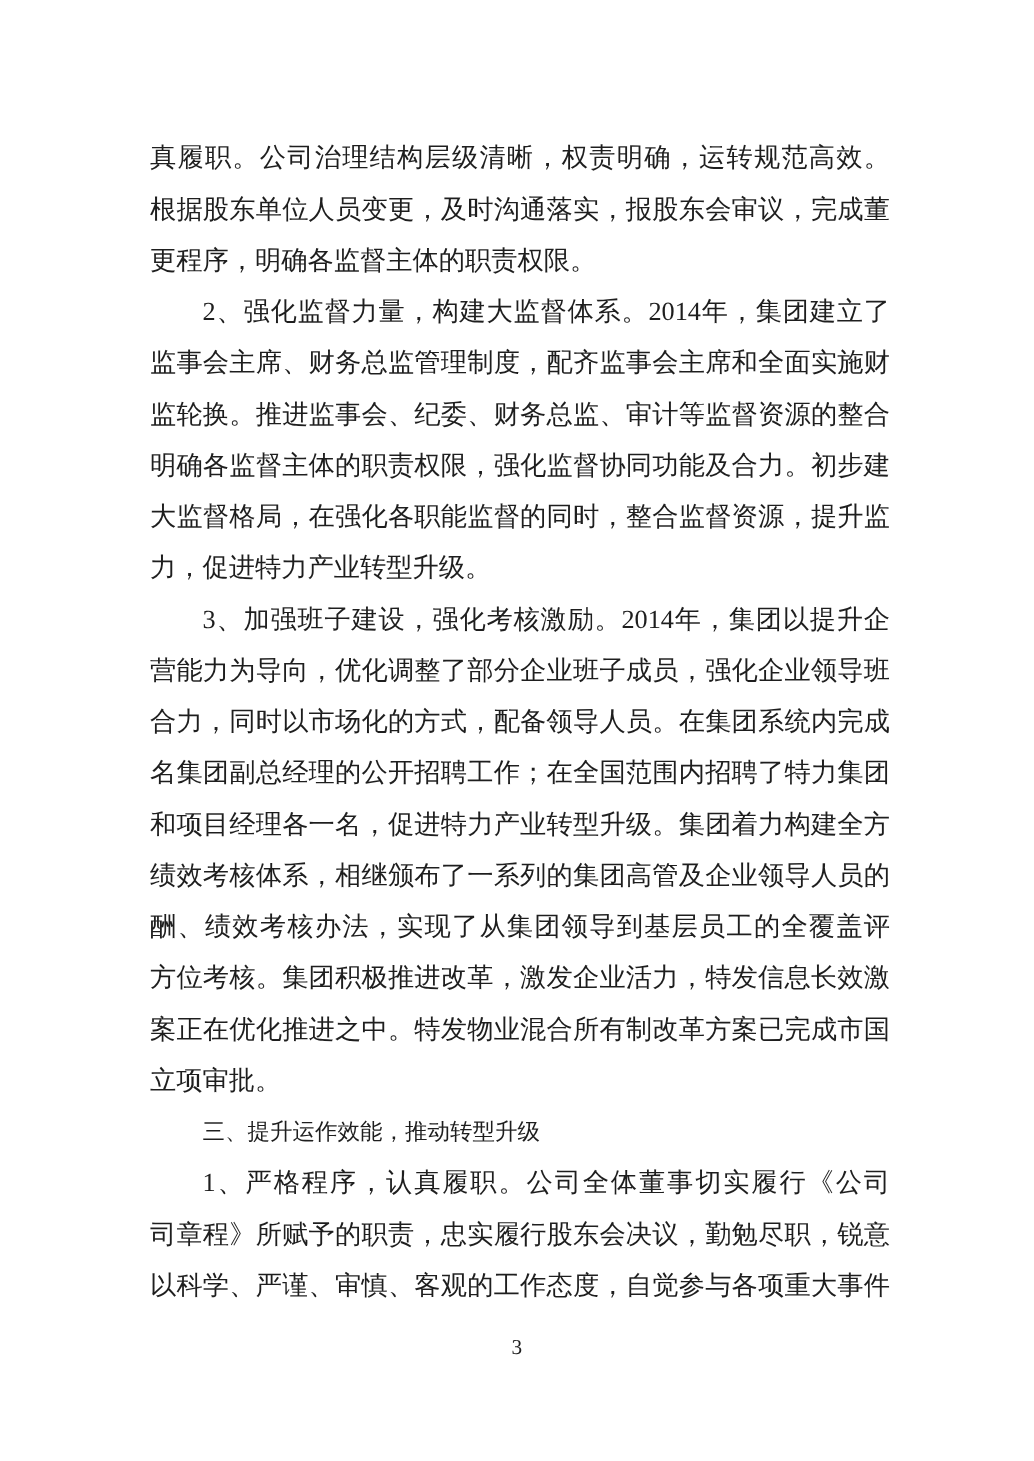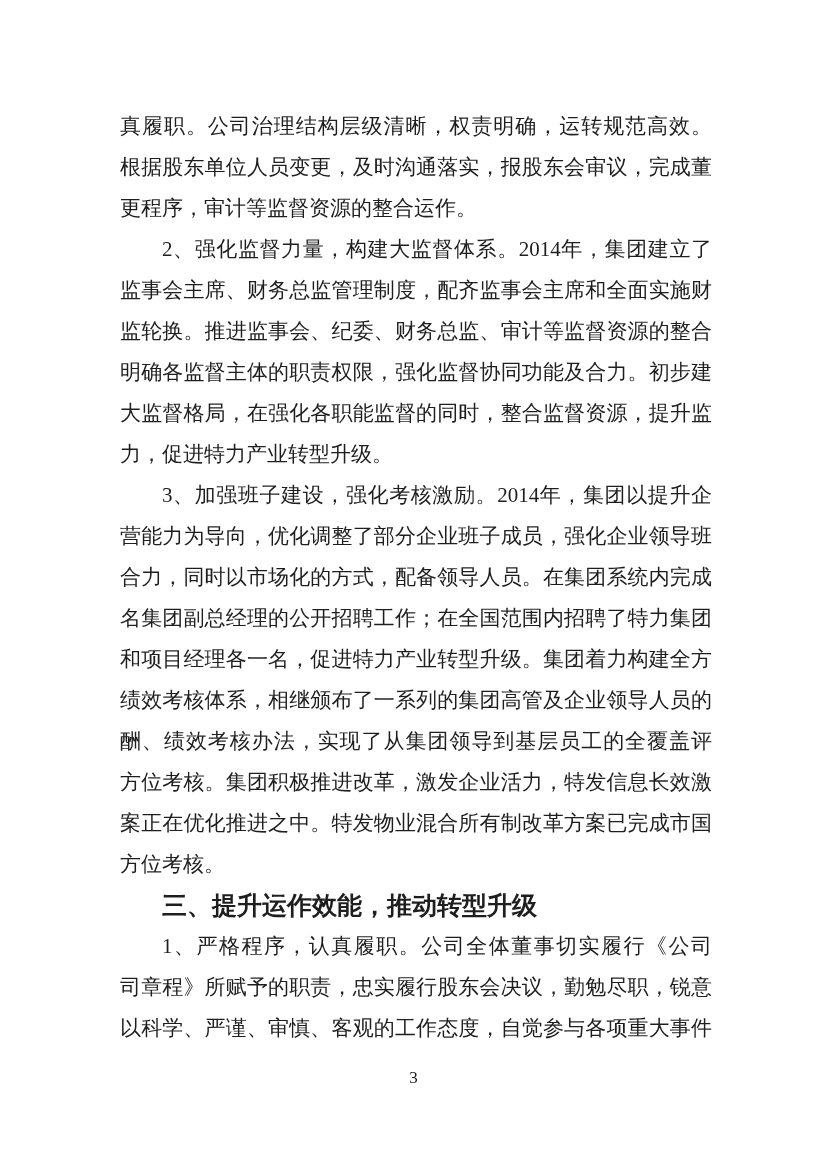--- a/index.html
+++ b/index.html
@@ -31,57 +31,57 @@
     overflow: hidden;
   }
   .line.just {
     text-align-last: justify;
     text-justify: inter-character;
   }
   .indent {
     text-indent: 42px;
   }
   .heading {
-    font-weight: bold;
+    font-weight: normal;
     font-family: "Liberation Sans", "DejaVu Sans", sans-serif;
-    font-size: 25px;
+    font-size: 18px;
   }
   .page-number {
     position: absolute;
     left: 0;
     top: 1068px;
     width: 100%;
     text-align: center;
     font-size: 17px;
     color: #1e1e1e;
   }
 </style>
 </head>
 <body>
 
 <div class="page">
   <div class="text-block">
     <div class="line just">真履职。公司治理结构层级清晰，权责明确，运转规范高效。2014 年</div>
     <div class="line just">根据股东单位人员变更，及时沟通落实，报股东会审议，完成董事变</div>
-    <div class="line">更程序，审计等监督资源的整合运作。</div>
+    <div class="line">更程序，明确各监督主体的职责权限。</div>
     <div class="line just indent">2、强化监督力量，构建大监督体系。2014年，集团建立了企业</div>
     <div class="line just">监事会主席、财务总监管理制度，配齐监事会主席和全面实施财务总</div>
     <div class="line just">监轮换。推进监事会、纪委、财务总监、审计等监督资源的整合运作，</div>
     <div class="line just">明确各监督主体的职责权限，强化监督协同功能及合力。初步建立了</div>
     <div class="line just">大监督格局，在强化各职能监督的同时，整合监督资源，提升监督效</div>
     <div class="line">力，促进特力产业转型升级。</div>
     <div class="line just indent">3、加强班子建设，强化考核激励。2014年，集团以提升企业经</div>
     <div class="line just">营能力为导向，优化调整了部分企业班子成员，强化企业领导班子的</div>
     <div class="line just">合力，同时以市场化的方式，配备领导人员。在集团系统内完成了一</div>
     <div class="line just">名集团副总经理的公开招聘工作；在全国范围内招聘了特力集团高管</div>
     <div class="line just">和项目经理各一名，促进特力产业转型升级。集团着力构建全方位的</div>
     <div class="line just">绩效考核体系，相继颁布了一系列的集团高管及企业领导人员的薪</div>
     <div class="line just">酬、绩效考核办法，实现了从集团领导到基层员工的全覆盖评价、全</div>
     <div class="line just">方位考核。集团积极推进改革，激发企业活力，特发信息长效激励方</div>
     <div class="line just">案正在优化推进之中。特发物业混合所有制改革方案已完成市国资委</div>
-    <div class="line">方位考核。</div>
+    <div class="line">立项审批。</div>
     <div class="line heading indent">三、提升运作效能，推动转型升级</div>
     <div class="line just indent">1、严格程序，认真履职。公司全体董事切实履行《公司法》和《公</div>
     <div class="line just">司章程》所赋予的职责，忠实履行股东会决议，勤勉尽职，锐意进取，</div>
     <div class="line just">以科学、严谨、审慎、客观的工作态度，自觉参与各项重大事件的决</div>
   </div>
   <div class="page-number">3</div>
 </div>
 
 </body></html>

